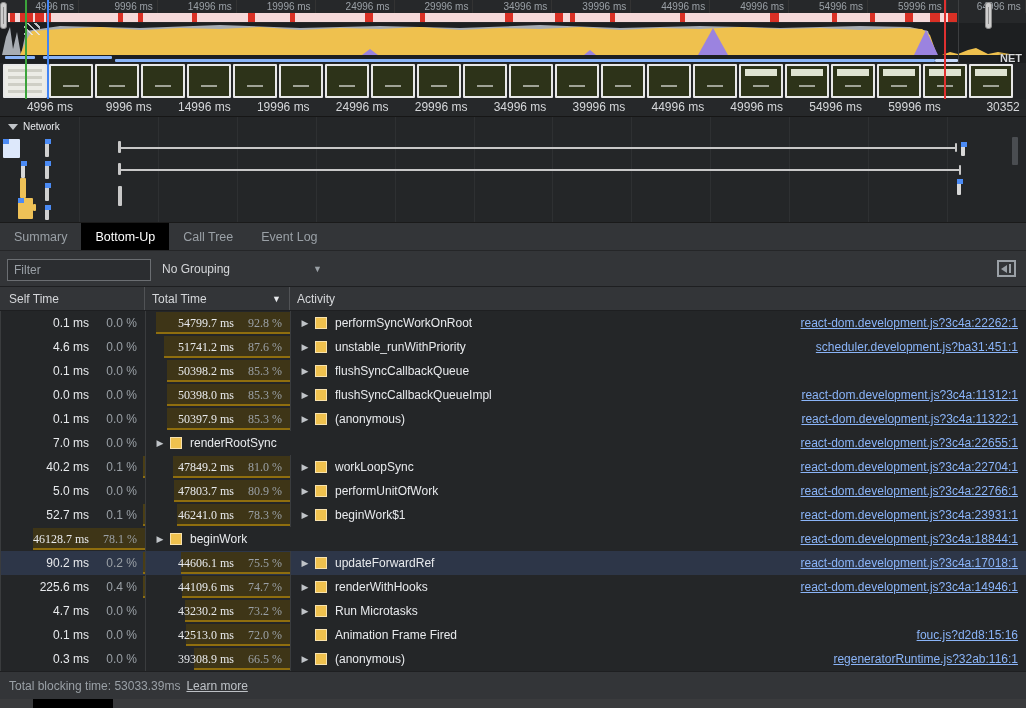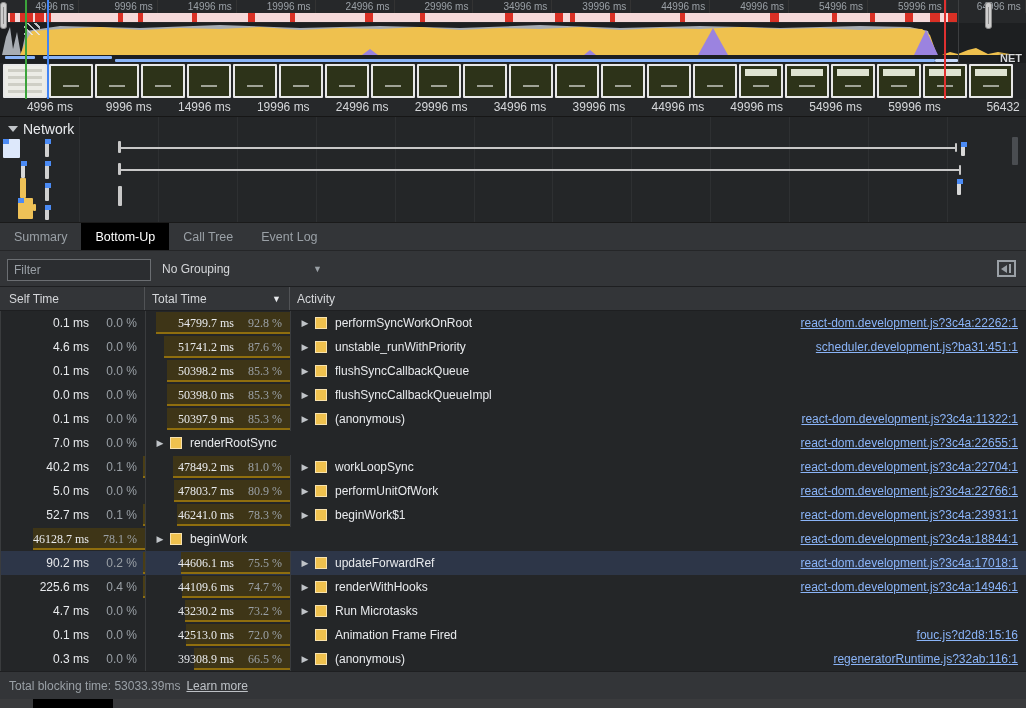--- a/index.html
+++ b/index.html
@@ -42,21 +42,21 @@
   .thumb.late::before { content:""; position:absolute; left:4px; right:4px; top:3px; height:7px; background:#dfe3d2; }
 
   .axis { position:absolute; top:99px; left:0; width:1026px; height:17px; display:flex; background:#26282a; }
   .axis .slot { font-size:12px; color:#d5d7da; padding-right:6px; line-height:17px; }
 
   
   .network-panel { position:relative; width:1026px; height:106px; background:#242628;
     border-top:1px solid #161616; overflow:hidden; }
   .grid-vline { position:absolute; top:0; bottom:0; width:1px; background:#2e3032; }
   .network-header { position:absolute; top:4px; left:8px; display:flex; align-items:center; gap:5px;
-    color:#e8eaed; font-size:14px; z-index:3; }
+    color:#e8eaed; font-size:10px; z-index:3; }
   .disc-tri { width:0; height:0; border-left:5px solid transparent; border-right:5px solid transparent;
     border-top:6px solid #c0c4c8; }
   .nw-item { position:absolute; }
 
   
   .tabs-bar { width:1026px; height:28px; background:#333538; display:flex; align-items:stretch;
     border-top:1px solid #1a1a1a; }
   .tab { padding:0 14px; display:flex; align-items:center; color:#9aa0a6; font-size:12.5px; cursor:default; }
   .tab.active { background:#000; color:#fff; }
 
@@ -204,21 +204,21 @@
         <div class="slot">14996 ms</div>
         <div class="slot">19996 ms</div>
         <div class="slot">24996 ms</div>
         <div class="slot">29996 ms</div>
         <div class="slot">34996 ms</div>
         <div class="slot">39996 ms</div>
         <div class="slot">44996 ms</div>
         <div class="slot">49996 ms</div>
         <div class="slot">54996 ms</div>
         <div class="slot">59996 ms</div>
-        <div class="slot">56432</div>
+        <div class="slot">30352</div>
       </div>
     <div id="markers">
         <div class="vline" style="left: 25px; width: 1.5px; background: rgb(59, 163, 59);"></div>
         <div class="vline" style="left: 47px; width: 2px; background: rgb(66, 133, 244);"></div>
         <div class="vline" style="left: 944px; width: 1.5px; background: rgb(224, 48, 48);"></div>
       </div>
     <div class="overview-handle" style="left:0;"></div>
     <div class="overview-handle" style="left:985px;"></div>
     <div class="right-sep"></div>
   </div>
@@ -369,20 +369,21 @@
         </div>
         <div class="c-total">
           <div class="tbar" style="width: 122.8px;"></div>
           <div class="val">50398.0 ms</div>
           <div class="pct">85.3 %</div>
         </div>
         <div class="c-activity">
           <div class="arrow">▶</div>
           <div class="evt-icon"></div>
           <div class="act-name">flushSyncCallbackQueueImpl</div>
+          <a class="src-link" href="#">react-dom.development.js?3c4a:11312:1</a>
         </div>
       </div>
       <div class="row">
         <div class="c-self">
           <div class="val">0.1 ms</div>
           <div class="pct">0.0 %</div>
         </div>
         <div class="c-total">
           <div class="tbar" style="width: 122.8px;"></div>
           <div class="val">50397.9 ms</div>

